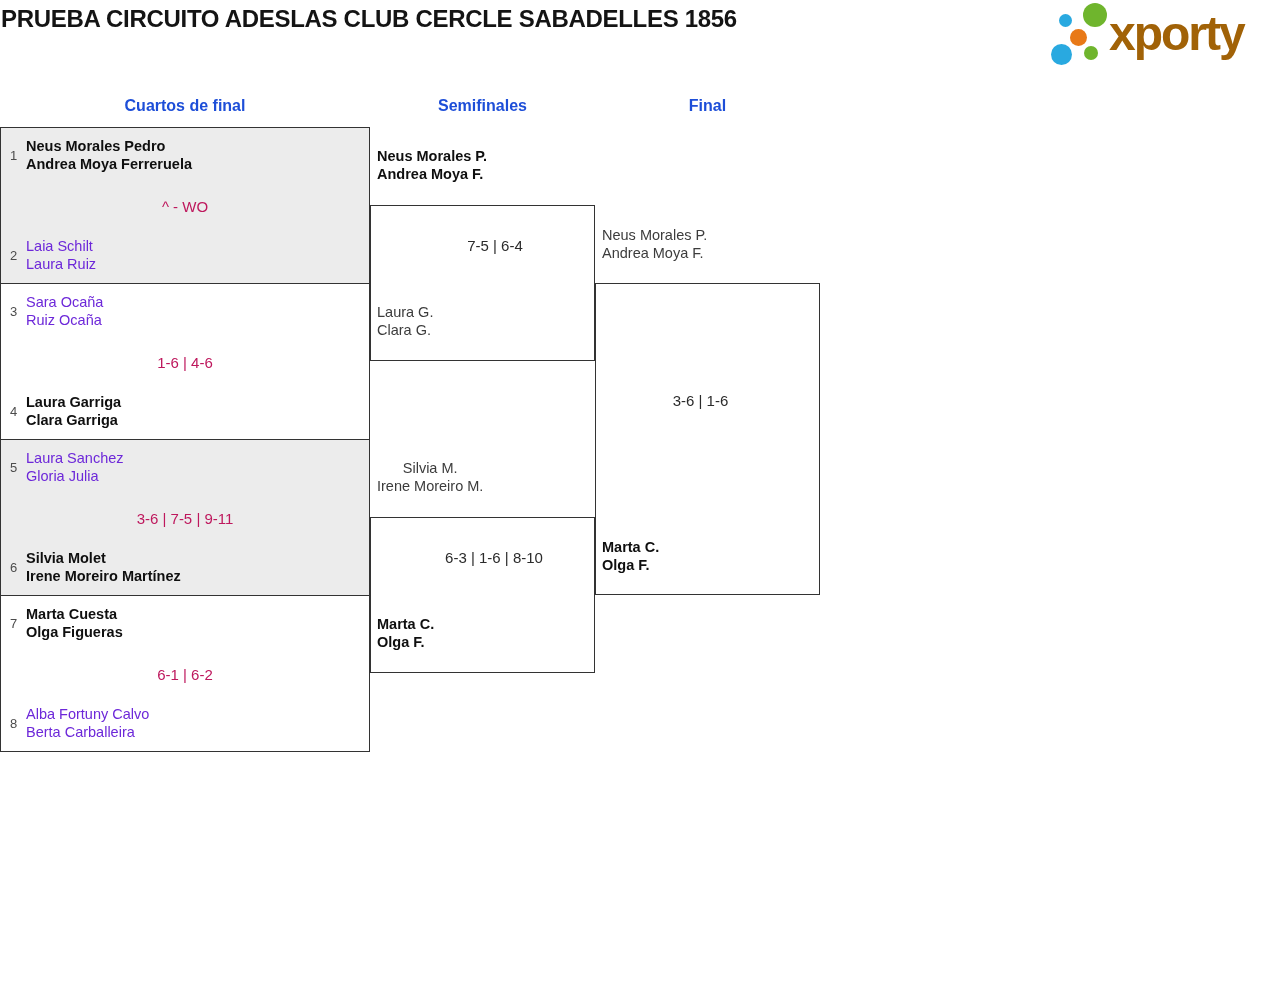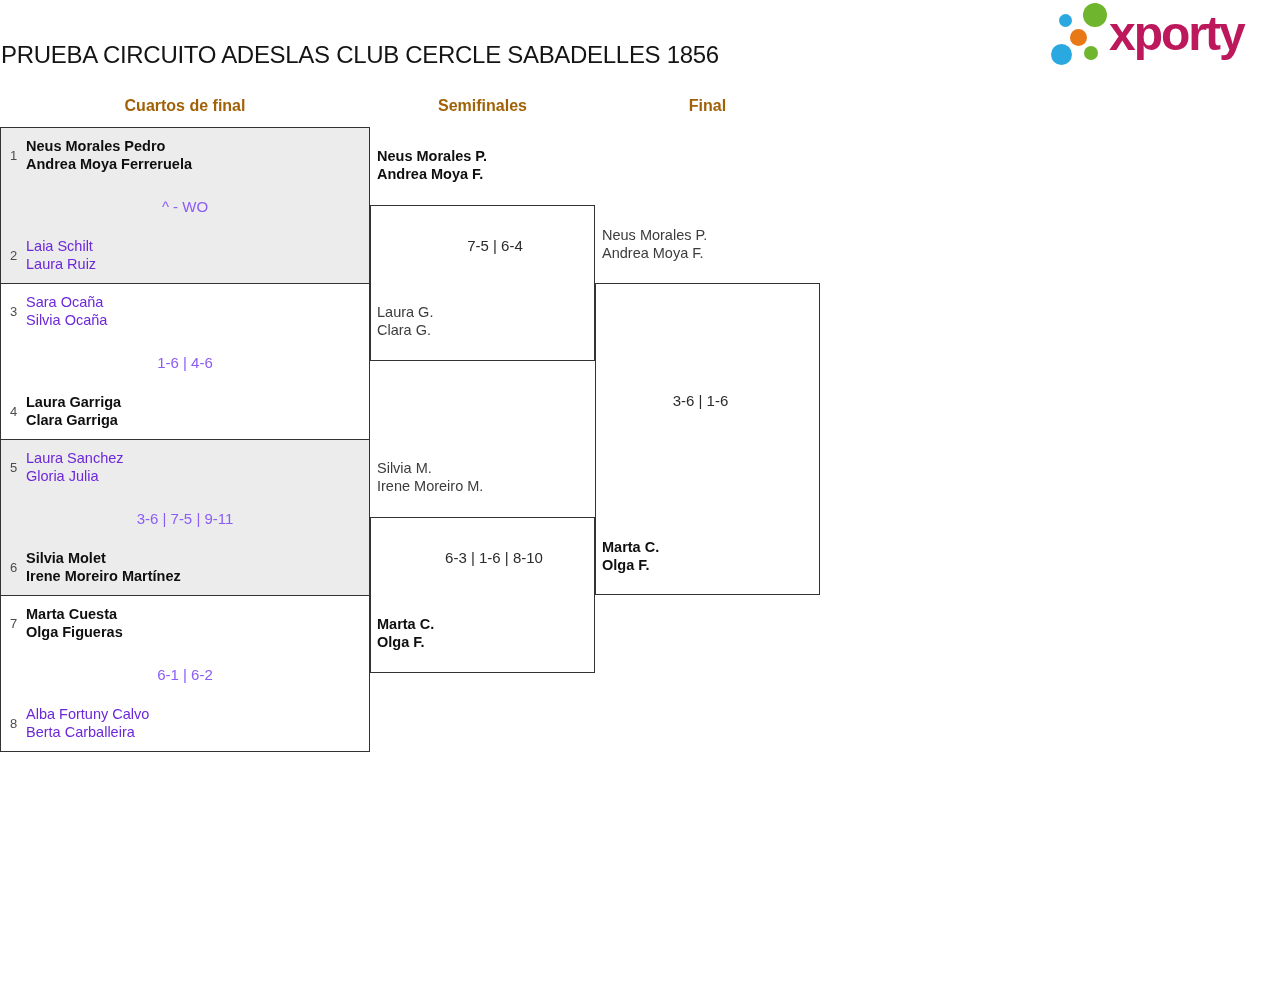--- a/index.html
+++ b/index.html
@@ -1,66 +1,66 @@
 <!DOCTYPE html>
 <html><head>
 <meta charset="utf-8">
 <style>
   html,body{margin:0;padding:0;background:#fff;}
   .canvas{position:relative;width:1280px;height:982px;background:#ffffff;overflow:hidden;
           font-family:"Liberation Sans",sans-serif;color:#1a1a1a;}
 
   
-  .title{position:absolute;left:1px;top:2px;font-size:24px;font-weight:400;
-         line-height:33px;color:#141414;letter-spacing:-0.3px;margin-top:36px;}
+  .title{position:absolute;left:1px;top:2px;font-size:24px;font-weight:700;
+         line-height:33px;color:#141414;letter-spacing:-0.3px;}
 
   
   .dot{position:absolute;border-radius:50%;}
   .d1{left:1083px;top:3px;width:24px;height:24px;}
   .d2{left:1059px;top:14px;width:13px;height:13px;}
   .d3{left:1070px;top:29px;width:17px;height:17px;}
   .d4{left:1051px;top:44px;width:21px;height:21px;}
   .d5{left:1084px;top:46px;width:14px;height:14px;}
   .logo-text{position:absolute;left:1109px;top:4px;font-size:48px;font-weight:700;
              letter-spacing:-2px;line-height:60px;}
 
   
-  .col-hdr{position:absolute;top:97px;text-align:center;font-size:16px;font-weight:600;color:#a16207;}
+  .col-hdr{position:absolute;top:97px;text-align:center;font-size:16px;font-weight:600;color:#1d4ed8;}
   .h-qf{left:0;width:370px;}
   .h-sf{left:370px;width:225px;}
   .h-f{left:595px;width:225px;}
 
   
   .qf-col{position:absolute;left:0;top:127px;width:370px;border:1px solid #333;box-sizing:border-box;}
   .qf-match{position:relative;height:155px;border-bottom:1px solid #333;background:#fff;}
   .qf-match:last-child{border-bottom:none;}
   .bg-gray{background:#ececec;}
 
   .team{position:absolute;left:0;right:0;display:flex;align-items:center;}
   .team.top{top:9px;}
   .team.bottom{bottom:10px;}
   .seed{flex:0 0 25px;width:25px;text-align:center;font-size:13px;color:#4c4c4c;}
   .players{font-size:14.5px;line-height:18px;color:#6d28d9;}
   .players.winner{font-weight:700;color:#0f0f0f;}
   .score{position:absolute;left:0;right:0;top:50%;transform:translateY(-50%);
-         text-align:center;font-size:15px;color:#8b5cf6;}
+         text-align:center;font-size:15px;color:#be185d;}
 
   
   .sf-box{position:absolute;left:370px;width:225px;height:156px;border:1px solid #333;box-sizing:border-box;}
   .sf1{top:205px;}
   .sf2{top:517px;}
   .final-box{position:absolute;left:595px;top:283px;width:225px;height:312px;
              border:1px solid #333;box-sizing:border-box;}
 
   
   .adv{position:absolute;font-size:14.5px;line-height:18px;color:#3c3c3c;}
   .adv.winner{font-weight:700;color:#0f0f0f;}
   .sf1-top{left:377px;top:147px;}
   .sf1-bot{left:377px;top:303px;}
-  .sf2-top{left:377px;top:459px;}
+  .sf2-top{left:377px;top:459px;text-align:center;}
   .sf2-bot{left:377px;top:615px;}
   .f-top{left:602px;top:226px;}
   .f-bot{left:602px;top:538px;}
   .score-abs{position:absolute;text-align:center;font-size:15px;color:#2b2b2b;}
   .sf1-score{left:370px;width:250px;top:237px;}
   .sf2-score{left:370px;width:248px;top:549px;}
   .f-score{left:588px;width:225px;top:392px;}
 </style>
 </head>
 <body>
@@ -70,21 +70,21 @@
   <div class="title">
     <div>PRUEBA CIRCUITO ADESLAS CLUB CERCLE SABADELLES 1856</div>
   </div>
 
   <div>
     <span class="dot d1" style="background: rgb(111, 181, 45);"></span>
     <span class="dot d2" style="background: rgb(41, 169, 224);"></span>
     <span class="dot d3" style="background: rgb(232, 121, 23);"></span>
     <span class="dot d4" style="background: rgb(41, 169, 224);"></span>
     <span class="dot d5" style="background: rgb(111, 181, 45);"></span>
-    <span class="logo-text" style="color: #be185d;">xporty</span>
+    <span class="logo-text" style="color: #a16207;">xporty</span>
   </div>
 
   <div class="col-hdr h-qf">Cuartos de final</div>
   <div class="col-hdr h-sf">Semifinales</div>
   <div class="col-hdr h-f">Final</div>
 
   <div class="qf-col">
 
     <div class="qf-match bg-gray">
       <div class="team top">
@@ -102,21 +102,21 @@
           <div>Laura Ruiz</div>
         </div>
       </div>
     </div>
 
     <div class="qf-match">
       <div class="team top">
         <span class="seed">3</span>
         <div class="players">
           <div>Sara Ocaña</div>
-          <div>Silvia Ocaña</div>
+          <div>Ruiz Ocaña</div>
         </div>
       </div>
       <div class="score">1-6 | 4-6</div>
       <div class="team bottom">
         <span class="seed">4</span>
         <div class="players winner">
           <div>Laura Garriga</div>
           <div>Clara Garriga</div>
         </div>
       </div>

